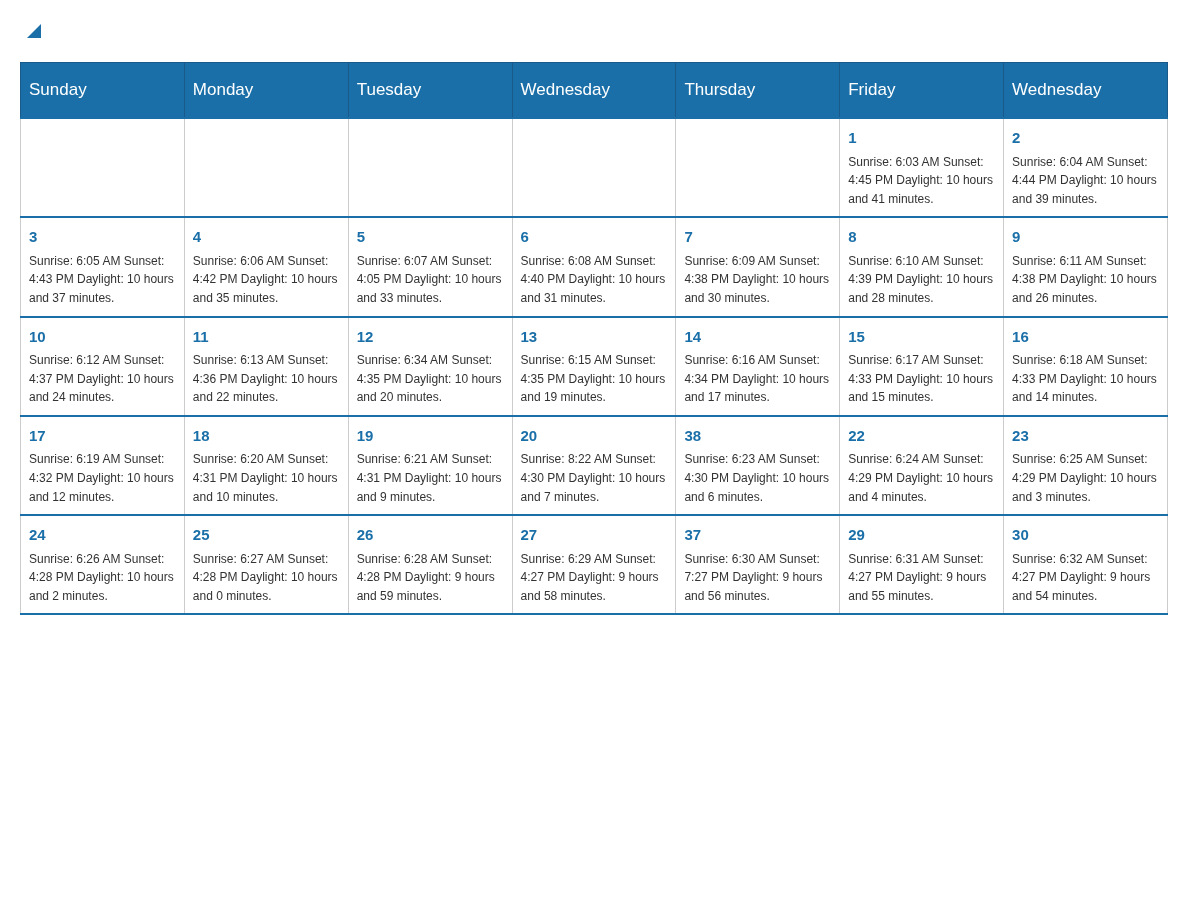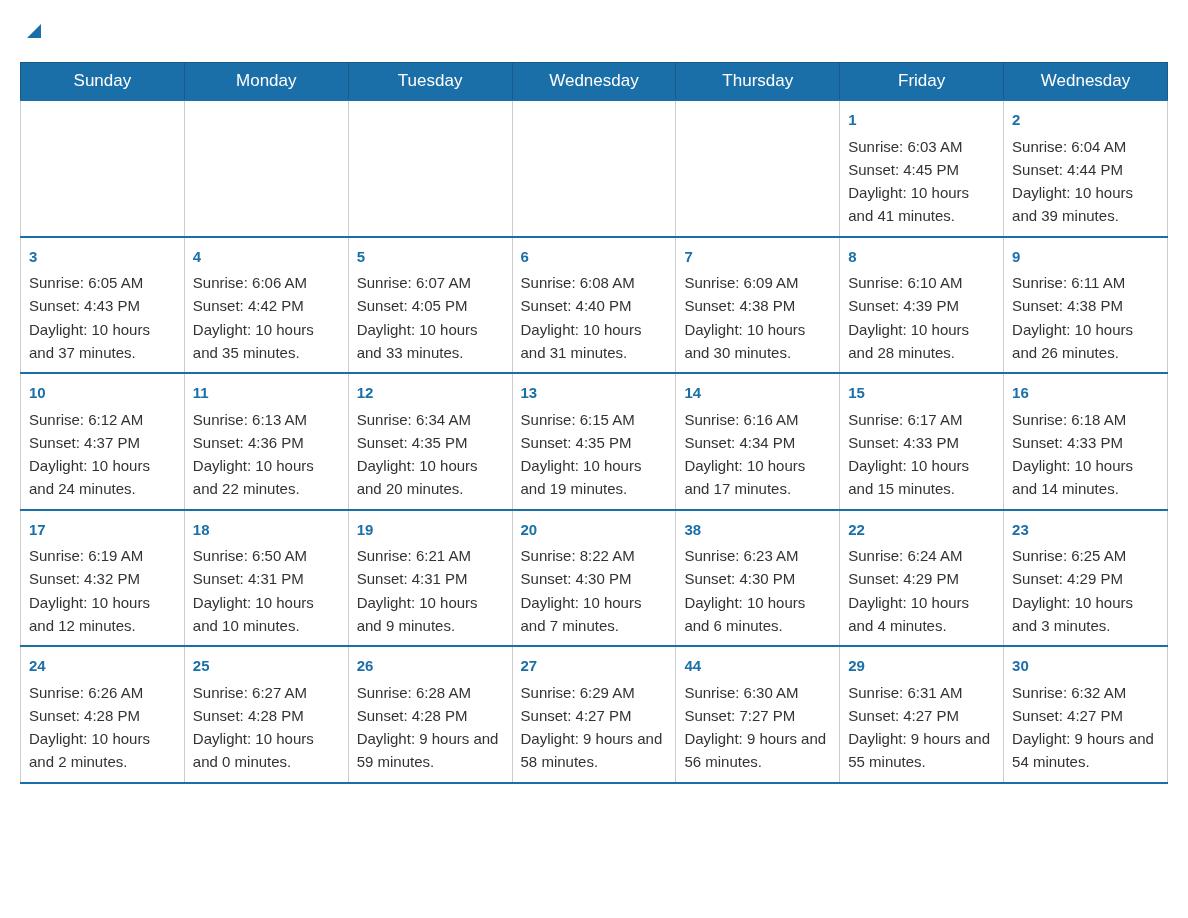--- a/index.html
+++ b/index.html
@@ -55,45 +55,45 @@
       margin-top: 4px;
     }
     .calendar {
       width: 100%;
       border-collapse: collapse;
       border: 1px solid #aaa;
     }
     .calendar th {
       background-color: #1a6fa8;
       color: #fff;
-      padding: 8px 8px;
+      padding: 17px 8px;
       font-size: 17px;
       font-weight: normal;
-      text-align: center;
+      text-align: left;
       border: 1px solid #1a5a8a;
     }
     .calendar td {
       vertical-align: top;
       padding: 8px;
       border: 1px solid #ccc;
       width: calc(100% / 7);
       min-height: 110px;
       font-size: 13px;
       color: #333;
       line-height: 1.5;
     }
     .day-number {
       font-size: 15px;
       font-weight: bold;
       color: #1a6fa8;
       display: block;
       margin-bottom: 3px;
     }
     .day-info {
-      font-size: 15px;
+      font-size: 12px;
       color: #333;
       line-height: 1.55;
     }
     .empty-cell {
       background: #fff;
     }
     tr {
       border-bottom: 2px solid #1a6fa8;
     }
   </style>
@@ -242,21 +242,21 @@
       </tr>
       <tr>
         <td>
           <span class="day-number">17</span>
           <div class="day-info">Sunrise: 6:19 AM
 Sunset: 4:32 PM
 Daylight: 10 hours and 12 minutes.</div>
         </td>
         <td>
           <span class="day-number">18</span>
-          <div class="day-info">Sunrise: 6:50 AM
+          <div class="day-info">Sunrise: 6:20 AM
 Sunset: 4:31 PM
 Daylight: 10 hours and 10 minutes.</div>
         </td>
         <td>
           <span class="day-number">19</span>
           <div class="day-info">Sunrise: 6:21 AM
 Sunset: 4:31 PM
 Daylight: 10 hours and 9 minutes.</div>
         </td>
         <td>
@@ -303,21 +303,21 @@
 Sunset: 4:28 PM
 Daylight: 9 hours and 59 minutes.</div>
         </td>
         <td>
           <span class="day-number">27</span>
           <div class="day-info">Sunrise: 6:29 AM
 Sunset: 4:27 PM
 Daylight: 9 hours and 58 minutes.</div>
         </td>
         <td>
-          <span class="day-number">44</span>
+          <span class="day-number">37</span>
           <div class="day-info">Sunrise: 6:30 AM
 Sunset: 7:27 PM
 Daylight: 9 hours and 56 minutes.</div>
         </td>
         <td>
           <span class="day-number">29</span>
           <div class="day-info">Sunrise: 6:31 AM
 Sunset: 4:27 PM
 Daylight: 9 hours and 55 minutes.</div>
         </td>

